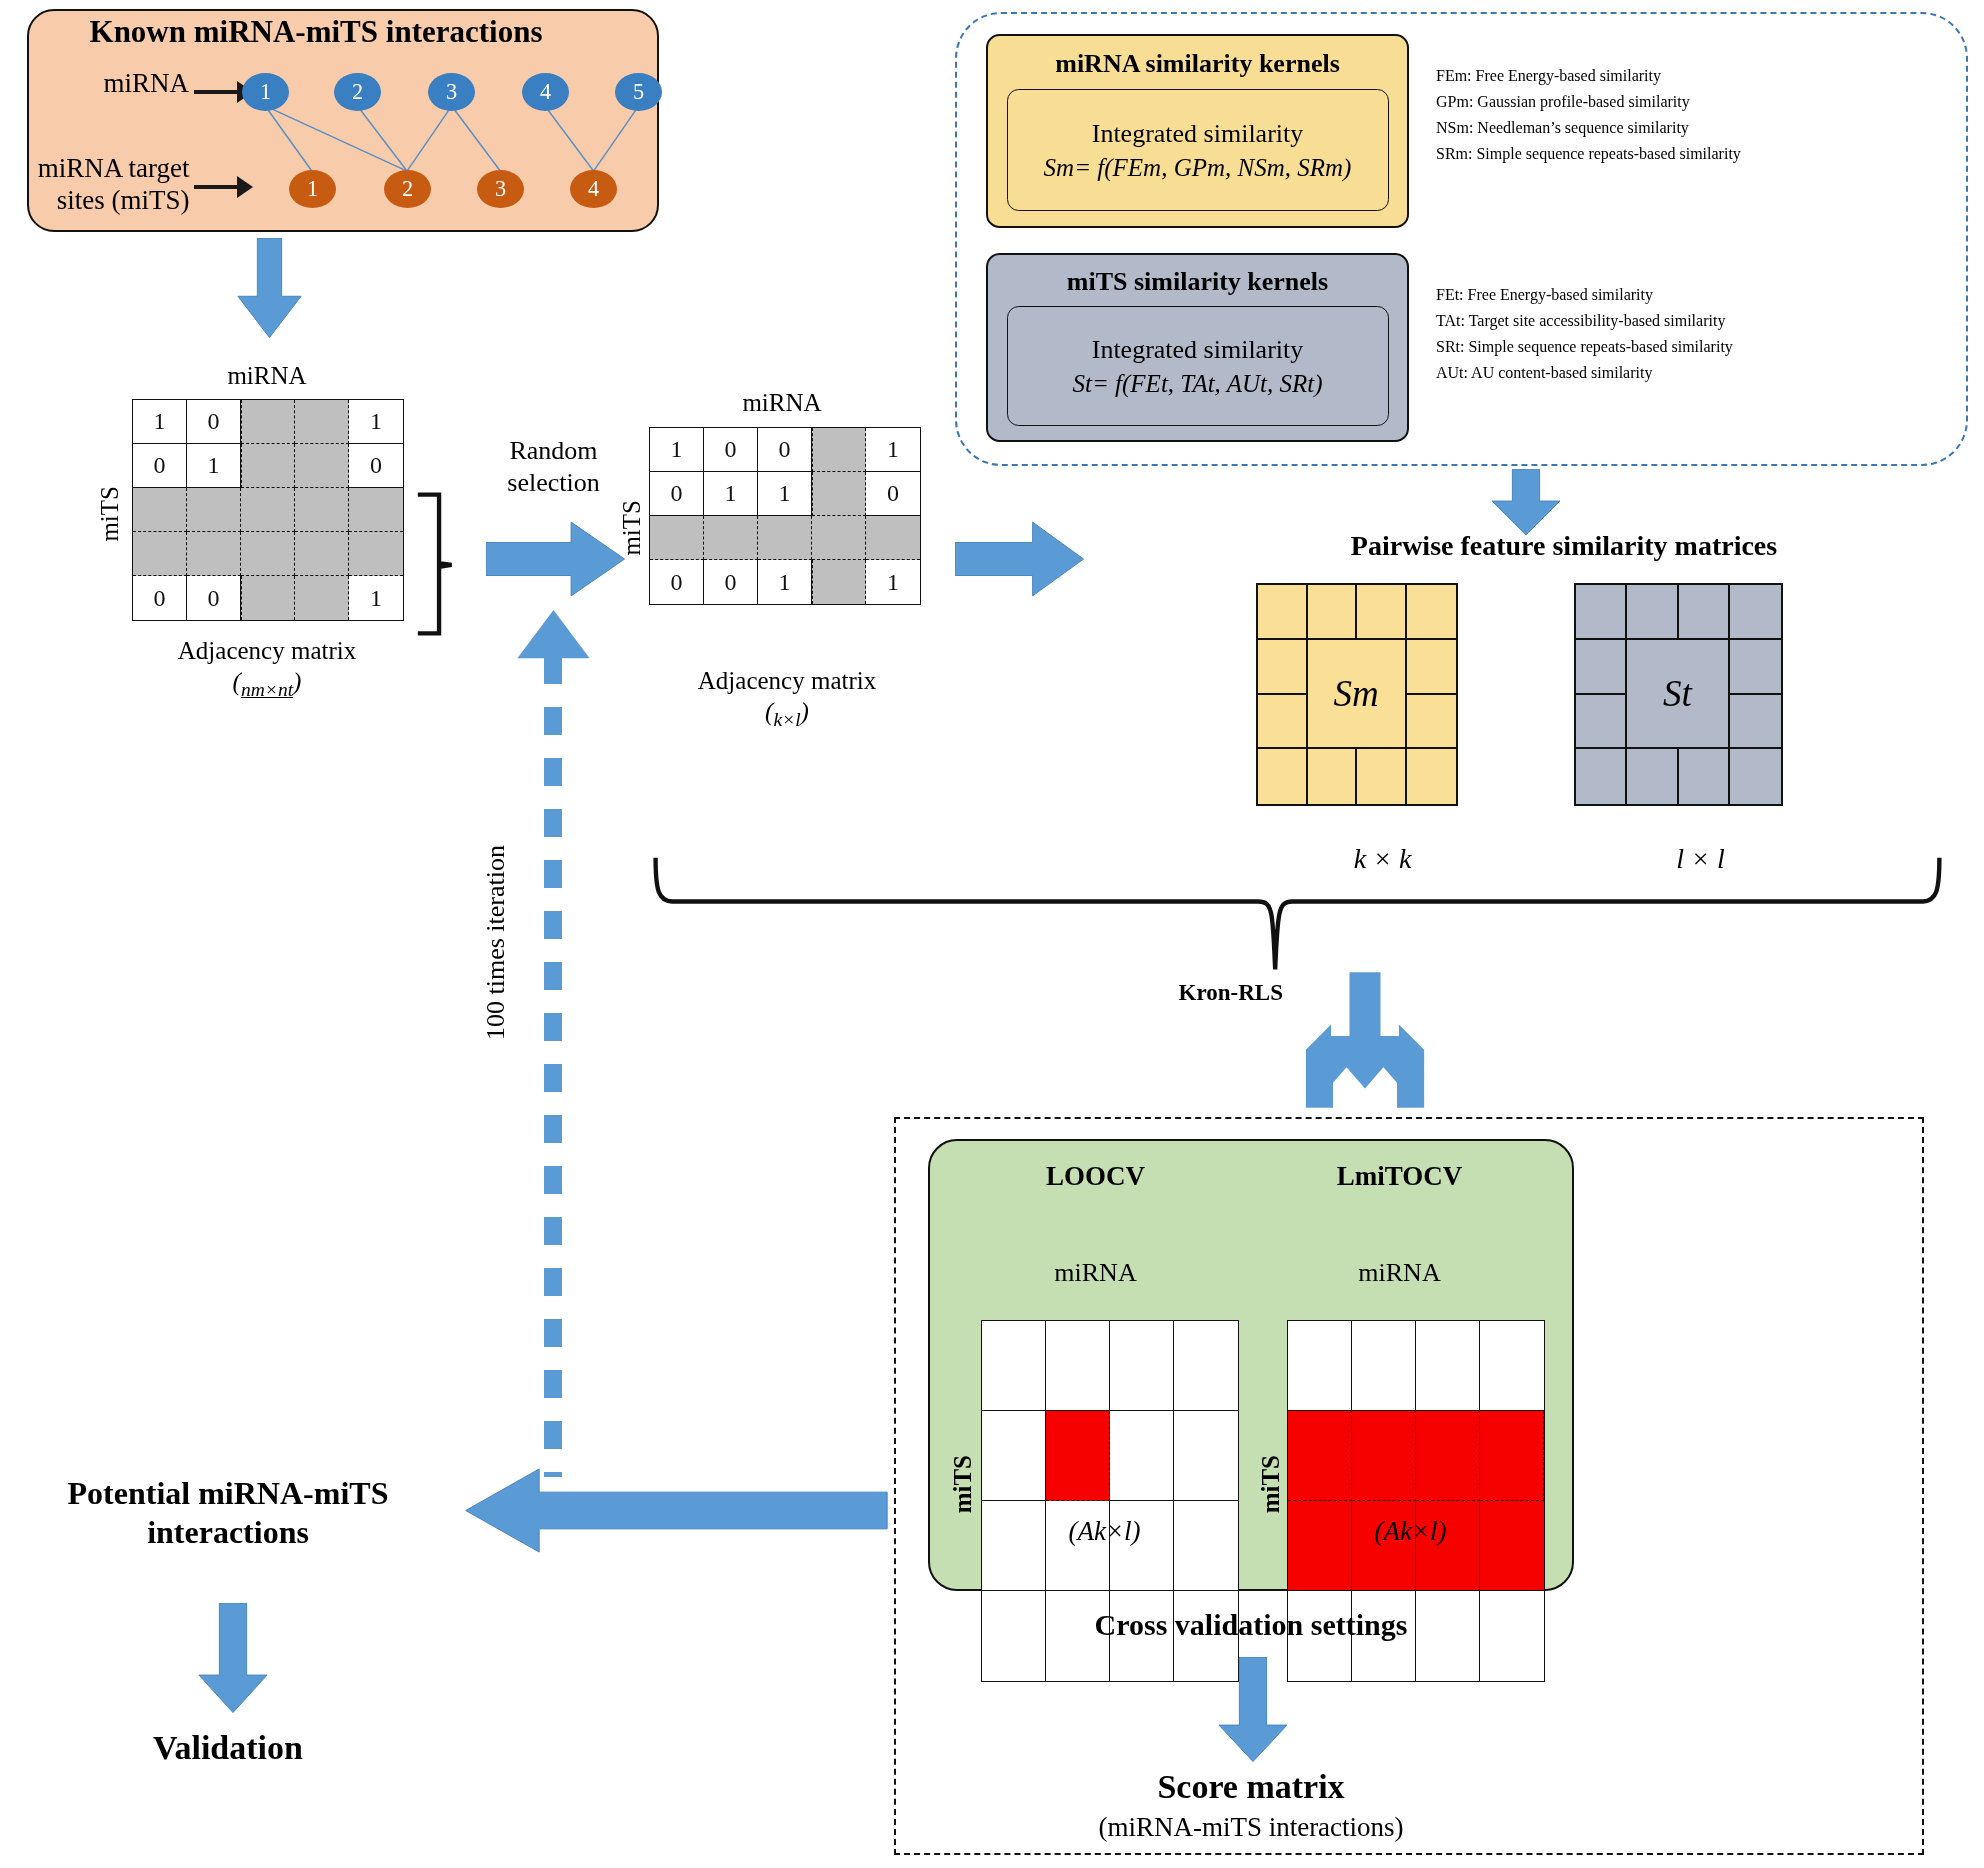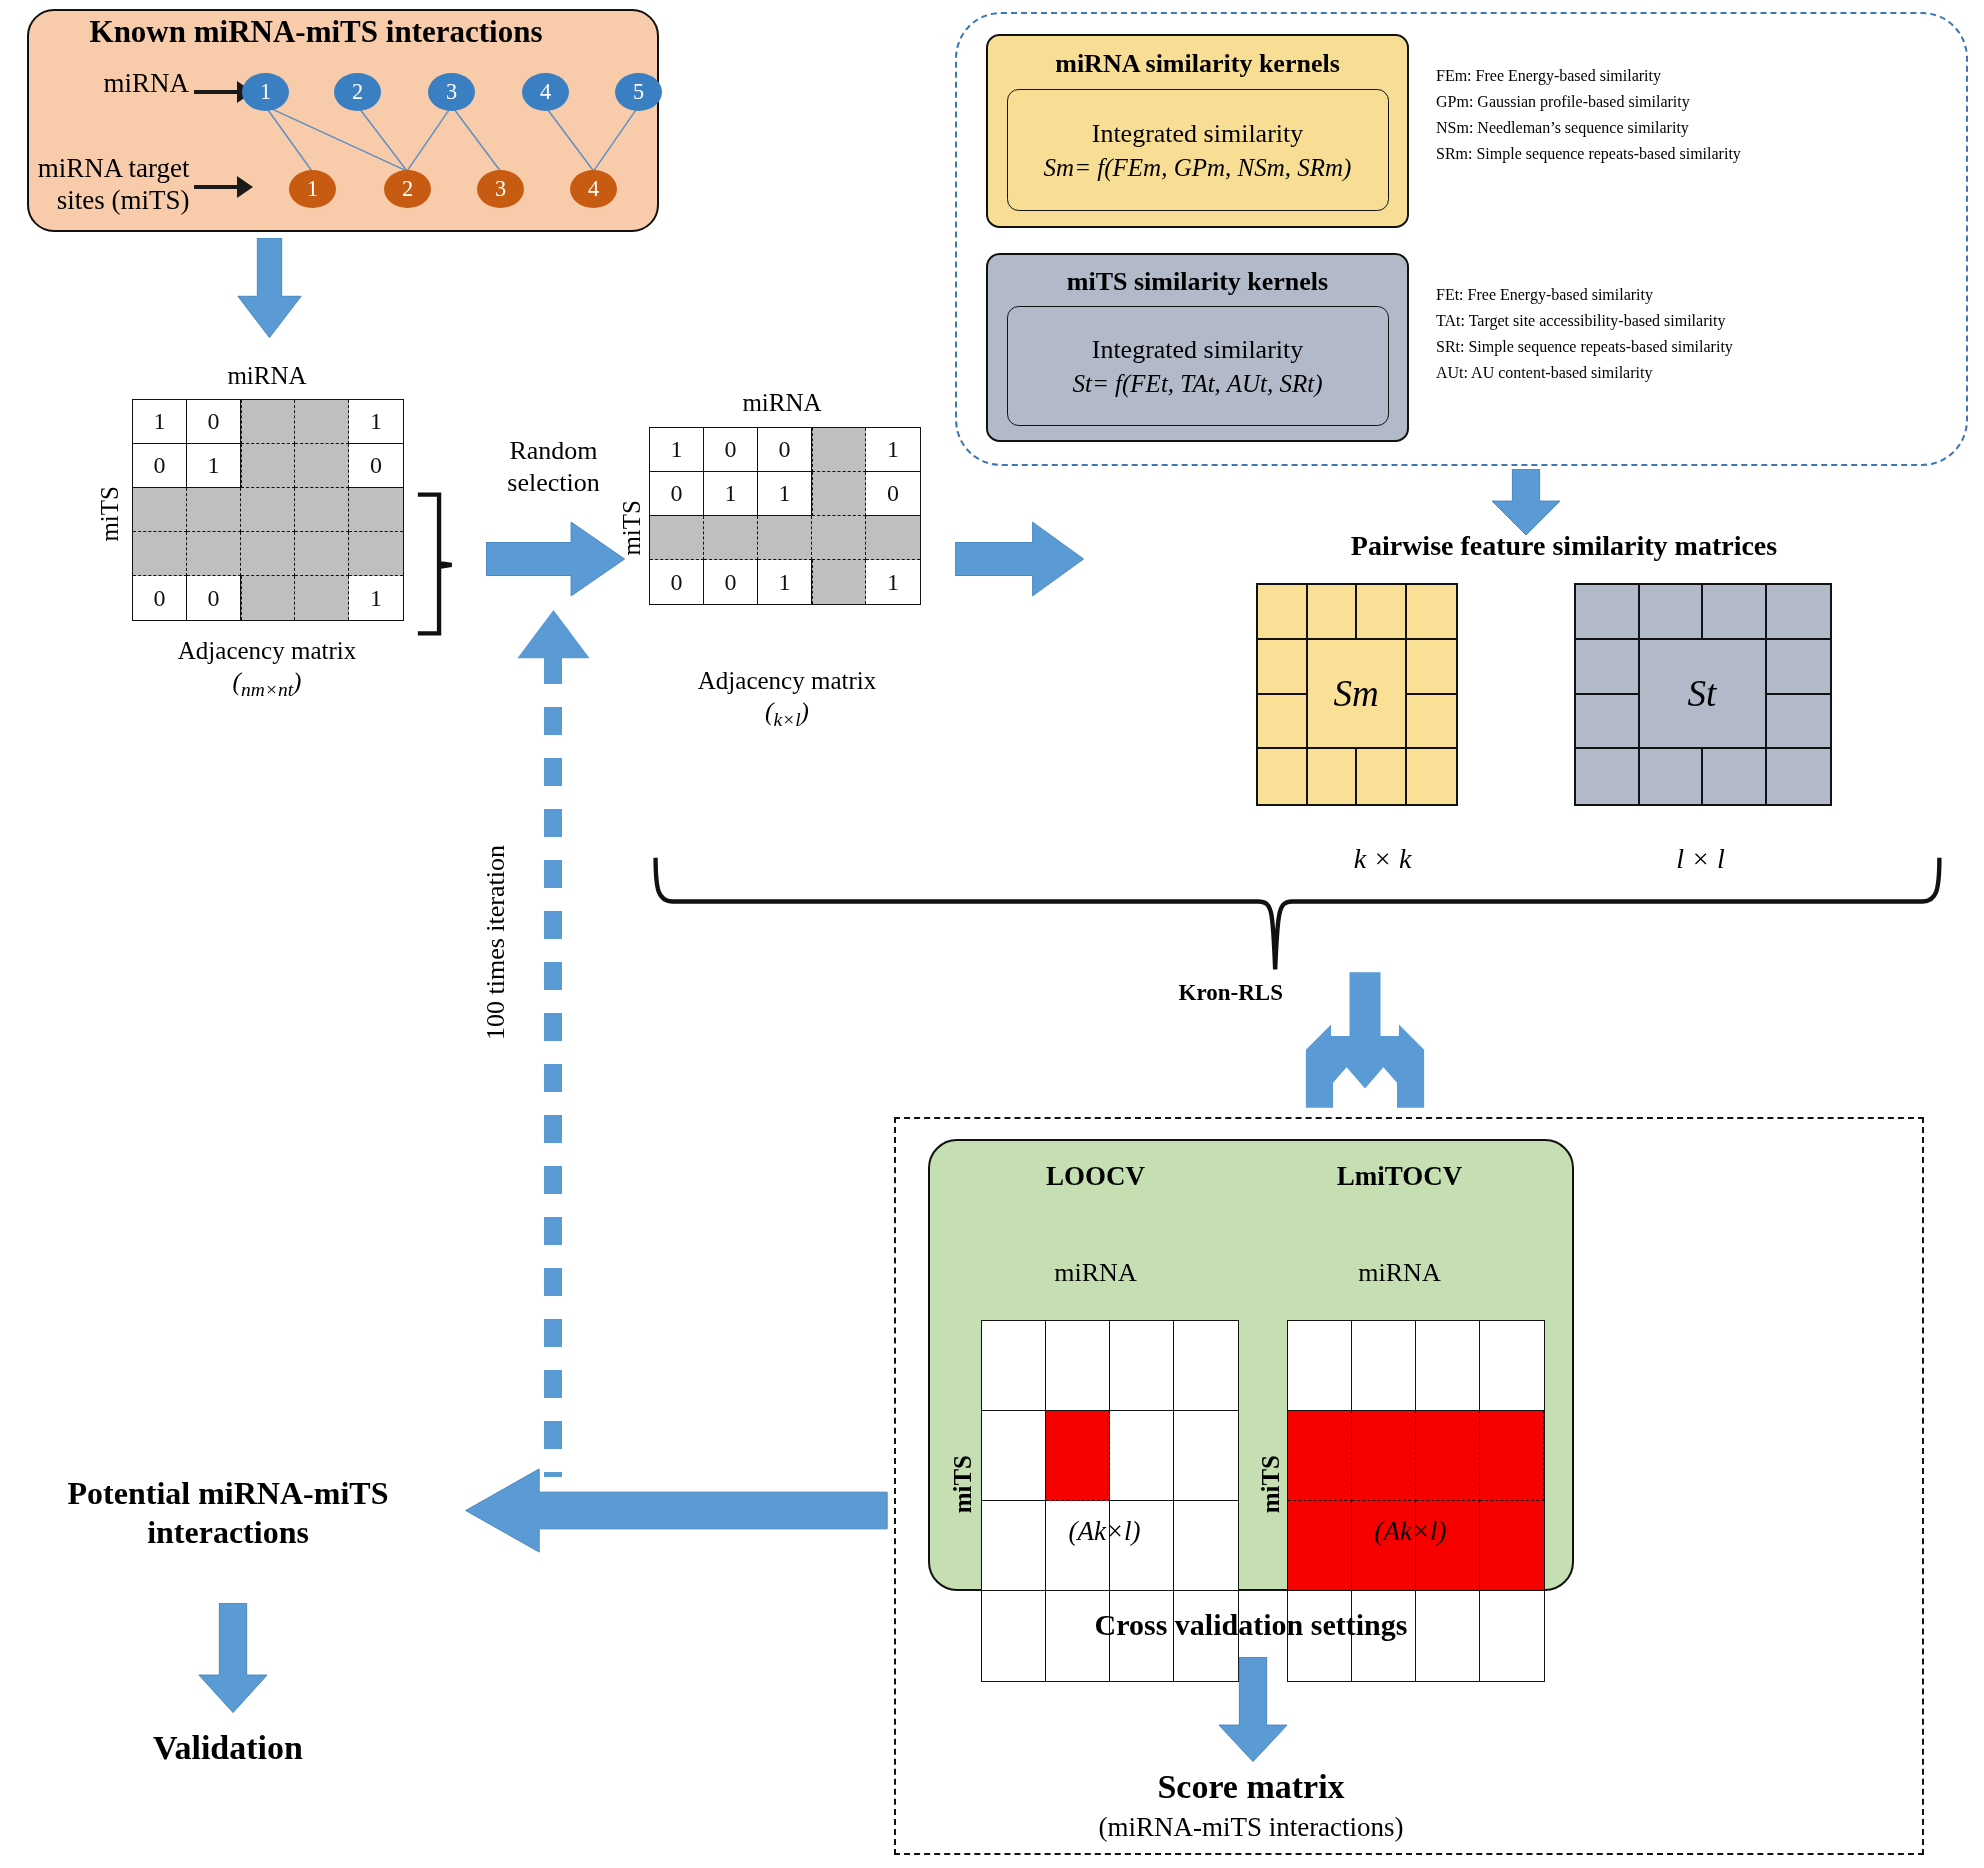--- a/index.html
+++ b/index.html
@@ -186,21 +186,21 @@
 
   <div class="cell lastr">0</div>
   <div class="cell lastr">0</div>
   <div class="cell gray lastr dleft"></div>
   <div class="cell gray lastr"></div>
   <div class="cell lastr lastc">1</div>
 </div>
 
 <div class="cap" style="left:102px;top:636px;width:330px;">
   <span>Adjacency matrix</span><br>
-  <span class="it">(<span style="font-size:0.78em;vertical-align:sub;">nm×nt</span>)</span>
+  <span class="it">(<span style="font-size:0.78em;vertical-align:sub;text-decoration:underline;">nm×nt</span>)</span>
 </div>
 
 <svg class="abs" style="left:414px;top:491px;width:53px;height:146px;" viewBox="0 0 110 300">
   <path d="M8 6 L52 6 L52 148 L78 152 L52 156 L52 294 L8 294" fill="none" stroke="#111" stroke-width="9"></path>
 </svg>
 
 <div class="abs ctr" style="left:461px;top:435px;width:185px;font-size:26px;line-height:1.22;text-align:center;">
   <span>Random</span><br>
   <span>selection</span>
 </div>
@@ -295,21 +295,21 @@
   </div>
   <div class="nr"></div>
   <div></div>
   <div class="nr"></div>
   <div class="nb"></div>
   <div class="nb"></div>
   <div class="nb"></div>
   <div class="nb nr"></div>
 </div>
 
-<div class="simx" style="left:1574px;top:583px;width:258px;height:223px;background:#B2BACA;">
+<div class="simx" style="left:1574px;top:583px;width:209px;height:223px;background:#B2BACA;">
   <div></div>
   <div></div>
   <div></div>
   <div class="nr"></div>
   <div></div>
   <div class="mid">
     <span>St</span>
   </div>
   <div class="nr"></div>
   <div></div>

